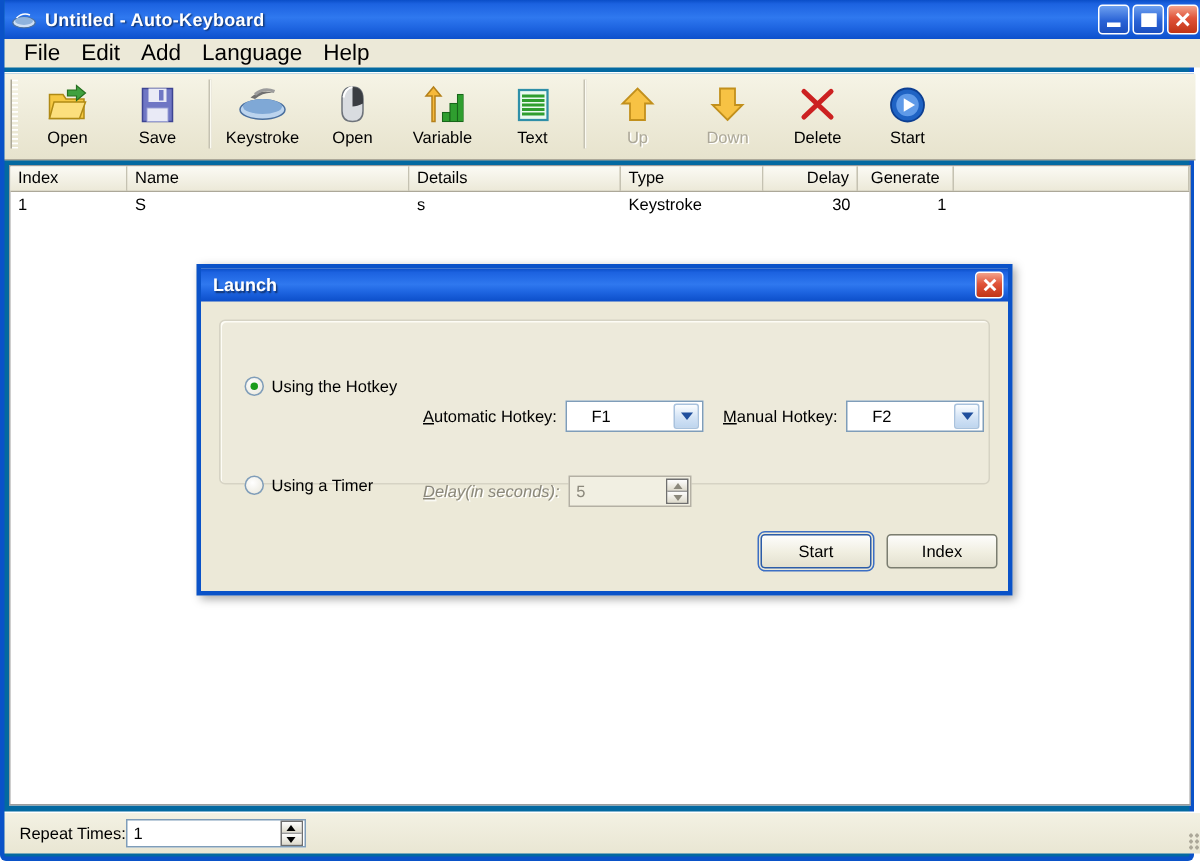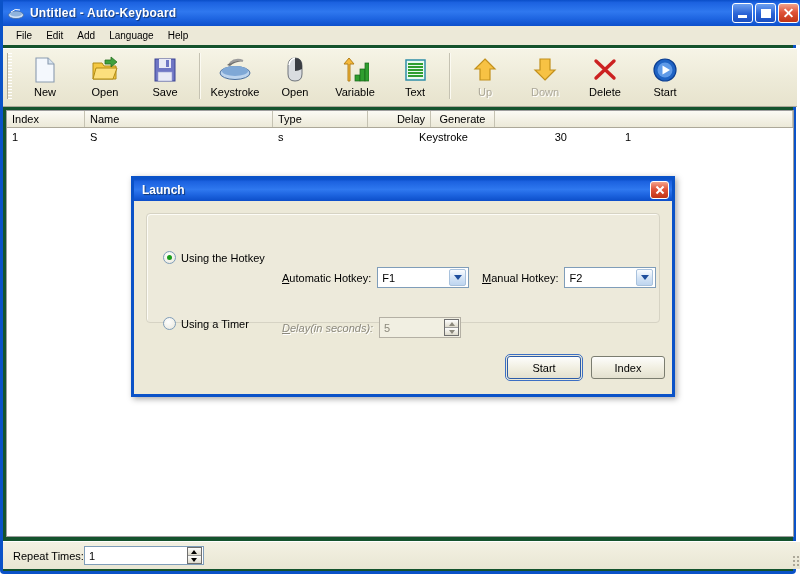--- a/index.html
+++ b/index.html
@@ -1,21 +1,21 @@
 <!DOCTYPE html>
 <html><head>
 <meta charset="utf-8">
 <style>
   html,body{margin:0;padding:0;background:#ffffff;}
   body{width:800px;height:574px;overflow:hidden;
        font-family:"Liberation Sans",sans-serif;font-size:11px;color:#000;}
 
   
   .window{position:absolute;left:0;top:0;width:796px;height:574px;
-          background:#14532d;box-sizing:border-box;
+          background:#0369a1;box-sizing:border-box;
           border:3px solid #0a52c8;border-top:none;border-radius:0 0 4px 4px;}
 
   .titlebar{position:absolute;left:0;top:0;width:800px;height:26px;
             background:linear-gradient(to bottom,#0a4ec8 0%,#1c62e0 10%,#2f78ef 45%,#1f66e2 70%,#0d50cc 100%);
             box-sizing:border-box;display:flex;align-items:center;padding-left:5px;}
   .title-icon{width:17px;height:15px;position:relative;margin-right:5px;flex:none;}
   .title-text{color:#fff;font-size:12px;font-weight:bold;letter-spacing:.2px;
               text-shadow:1px 1px 1px rgba(0,0,0,.5);}
   .wbtns{position:absolute;right:4px;top:3px;display:flex;gap:2px;}
   .wbtn{width:21px;height:20px;border:1px solid #ffffff;border-radius:3px;
@@ -25,21 +25,21 @@
   .wbtn i{position:absolute;background:#fff;}
   .mn-b{width:9px;height:3px;left:5px;top:11px;}
   .mx-b{width:10px;height:9px;left:5px;top:5px;background:transparent;
         border:1px solid #fff;border-top-width:3px;box-sizing:border-box;}
   .cl-b1,.cl-b2{width:11px;height:2px;left:4px;top:8px;}
   .cl-b1{transform:rotate(45deg);} .cl-b2{transform:rotate(-45deg);}
 
   
   .menubar{position:absolute;left:0;top:26px;width:794px;height:19px;
            background:#ece9d8;display:flex;align-items:center;padding-left:6px;}
-  .menu-item{padding:2px 7px;font-size:10px;color:#000;}
+  .menu-item{padding:2px 7px;font-size:15px;color:#000;}
 
   
   .toolbar{position:absolute;left:0;top:48px;width:794px;height:57px;
            background:linear-gradient(to bottom,#f6f4e6 0%,#eeebd9 50%,#e7e3cd 100%);
            border-top:1px solid #ffffff;border-bottom:1px solid #aca899;
            display:flex;align-items:flex-start;}
   .grip{width:4px;height:46px;margin:4px 3px 0 4px;flex:none;
         background-image:linear-gradient(to bottom,#ffffff 50%,transparent 50%);
         background-size:2px 3px;border-left:1px solid #aca899;}
   .tb-sep{width:1px;height:46px;margin:4px 4px 0 4px;background:#c5c2b2;
@@ -103,21 +103,21 @@
   .row{position:absolute;display:flex;align-items:center;}
   .radio{width:13px;height:13px;border-radius:50%;box-sizing:border-box;
          border:1px solid #7f9db9;background:radial-gradient(circle at 40% 35%,#fff,#e8e6da);
          display:flex;align-items:center;justify-content:center;margin-right:5px;flex:none;}
   .radio .dot{width:5px;height:5px;border-radius:50%;background:#1a9c1a;}
   .lbl{font-size:11px;}
   .lbl.dis{color:#8b887c;text-shadow:1px 1px 0 #fff;font-style:italic;}
   u{text-decoration:underline;}
   .combo{width:92px;height:21px;border:1px solid #7f9db9;background:#fff;
          box-sizing:border-box;display:flex;align-items:center;position:relative;}
-  .combo .cv{flex:1;padding-left:4px;font-size:11px;}
+  .combo .cv{flex:1;padding-left:16px;font-size:11px;}
   .combo .cb{width:17px;height:17px;margin-right:2px;border:1px solid #a9c2dd;
              box-sizing:border-box;border-radius:2px;
              background:linear-gradient(to bottom,#fbfdff,#d3e3f5 55%,#bed5ef);
              display:flex;align-items:center;justify-content:center;}
   .chev{width:0;height:0;border-left:4px solid transparent;border-right:4px solid transparent;
         border-top:5px solid #1f4e9c;}
   .dlgbtn{width:74px;height:23px;border:1px solid #7b7d70;border-radius:3px;
           box-sizing:border-box;font-size:11px;display:flex;align-items:center;
           justify-content:center;background:linear-gradient(to bottom,#fdfdfc,#f0eee0 55%,#e3e0cf);}
   .dlgbtn.default{outline:1px solid #3c6fc4;outline-offset:1px;border-color:#2c5ca8;}
@@ -154,29 +154,20 @@
     <div class="menu-item">File</div>
     <div class="menu-item">Edit</div>
     <div class="menu-item">Add</div>
     <div class="menu-item">Language</div>
     <div class="menu-item">Help</div>
   </div>
 
   <div class="toolbar">
     <div class="grip"></div>
 
-    <div class="tbtn">
-      <span class="ic">
-        <svg width="26" height="28" viewBox="0 0 26 28">
-          <path d="M4 2 h12 l6 6 v18 H4 Z" fill="#f4f8fd" stroke="#8a9bb0" stroke-width="1.1"></path>
-          <path d="M16 2 v6 h6" fill="#d8e4f0" stroke="#8a9bb0" stroke-width="1.1"></path>
-        </svg>
-      </span>
-      <span class="lb">New</span>
-    </div>
 
     <div class="tbtn">
       <span class="ic">
         <svg width="28" height="28" viewBox="0 0 28 28">
           <path d="M2 7 h9 l2 3 h12 v13 H2 Z" fill="#f5c842" stroke="#b08a14" stroke-width="1"></path>
           <path d="M5 12 h21 l-4 11 H2 Z" fill="#fcdf7d" stroke="#b08a14" stroke-width="1"></path>
           <path d="M14 4 h6 v-3 l6 5 -6 5 v-3 h-6 z" fill="#3fa13f" stroke="#26701f" stroke-width=".8"></path>
         </svg>
       </span>
       <span class="lb">Open</span>
@@ -285,20 +276,21 @@
         </svg>
       </span>
       <span class="lb">Start</span>
     </div>
   </div>
 
   <div class="listwrap">
     <div class="lheader">
       <div class="lh" style="width:78px">Index</div>
       <div class="lh" style="width:188px">Name</div>
+      <div class="lh" style="width:141px">Details</div>
       <div class="lh" style="width:95px">Type</div>
       <div class="lh" style="width:63px;text-align:right">Delay</div>
       <div class="lh" style="width:64px;text-align:center">Generate</div>
       <div class="lh" style="flex:1"></div>
     </div>
     <div class="lrow">
       <div class="lc" style="width:78px">1</div>
       <div class="lc" style="width:188px">S</div>
       <div class="lc" style="width:141px">s</div>
       <div class="lc" style="width:95px">Keystroke</div>

